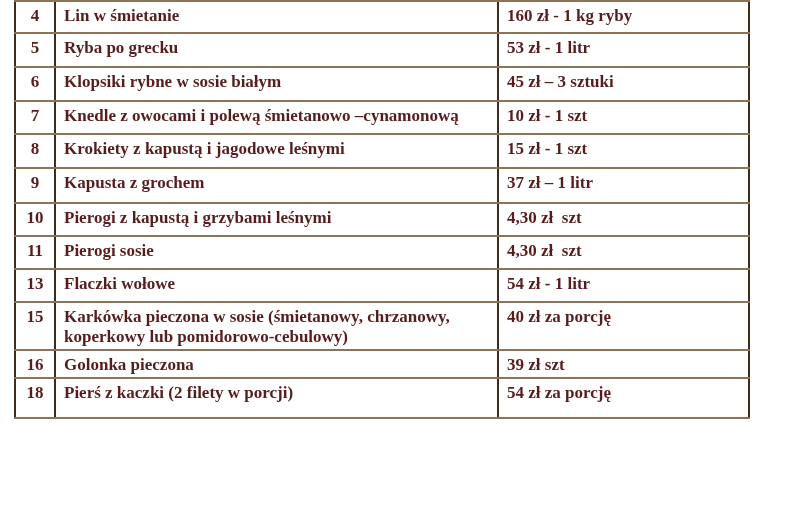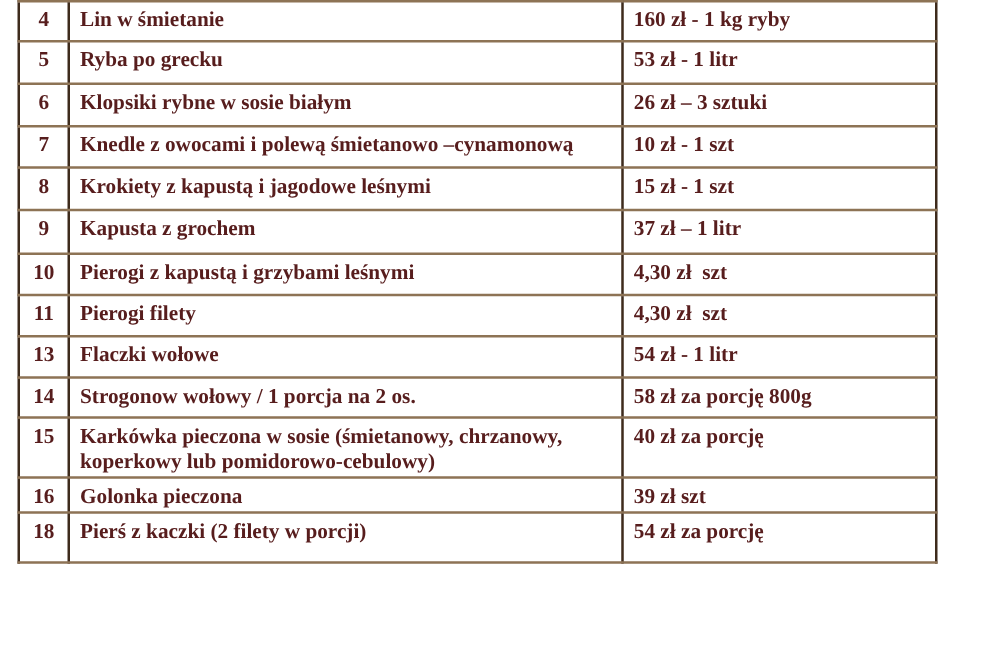--- a/index.html
+++ b/index.html
@@ -78,21 +78,21 @@
 
   <tr style="height: 34px;">
     <td class="c-no">5</td>
     <td class="c-dish">Ryba po grecku</td>
     <td class="c-price">53 zł - 1 litr</td>
   </tr>
 
   <tr style="height: 34px;">
     <td class="c-no">6</td>
     <td class="c-dish">Klopsiki rybne w sosie białym</td>
-    <td class="c-price">26 zł – 3 sztuki</td>
+    <td class="c-price">45 zł – 3 sztuki</td>
   </tr>
 
   <tr style="height: 33px;">
     <td class="c-no">7</td>
     <td class="c-dish">Knedle z owocami i polewą śmietanowo –cynamonową</td>
     <td class="c-price">10 zł - 1 szt</td>
   </tr>
 
   <tr style="height: 34px;">
     <td class="c-no">8</td>
@@ -107,36 +107,31 @@
   </tr>
 
   <tr style="height: 33px;">
     <td class="c-no">10</td>
     <td class="c-dish">Pierogi z kapustą i grzybami leśnymi</td>
     <td class="c-price">4,30 zł  szt</td>
   </tr>
 
   <tr style="height: 33px;">
     <td class="c-no">11</td>
-    <td class="c-dish">Pierogi filety</td>
+    <td class="c-dish">Pierogi sosie</td>
     <td class="c-price">4,30 zł  szt</td>
   </tr>
 
 
   <tr style="height: 33px;">
     <td class="c-no">13</td>
     <td class="c-dish">Flaczki wołowe</td>
     <td class="c-price">54 zł - 1 litr</td>
   </tr>
 
-  <tr style="height: 32px;">
-    <td class="c-no">14</td>
-    <td class="c-dish">Strogonow wołowy / 1 porcja na 2 os.</td>
-    <td class="c-price">58 zł za porcję 800g</td>
-  </tr>
 
   <tr style="height: 46px;">
     <td class="c-no">15</td>
     <td class="c-dish">Karkówka pieczona w sosie (śmietanowy, chrzanowy, koperkowy lub pomidorowo-cebulowy)</td>
     <td class="c-price">40 zł za porcję</td>
   </tr>
 
   <tr style="height: 26px; padding-left: 16px;">
     <td class="c-no">16</td>
     <td class="c-dish">Golonka pieczona</td>

